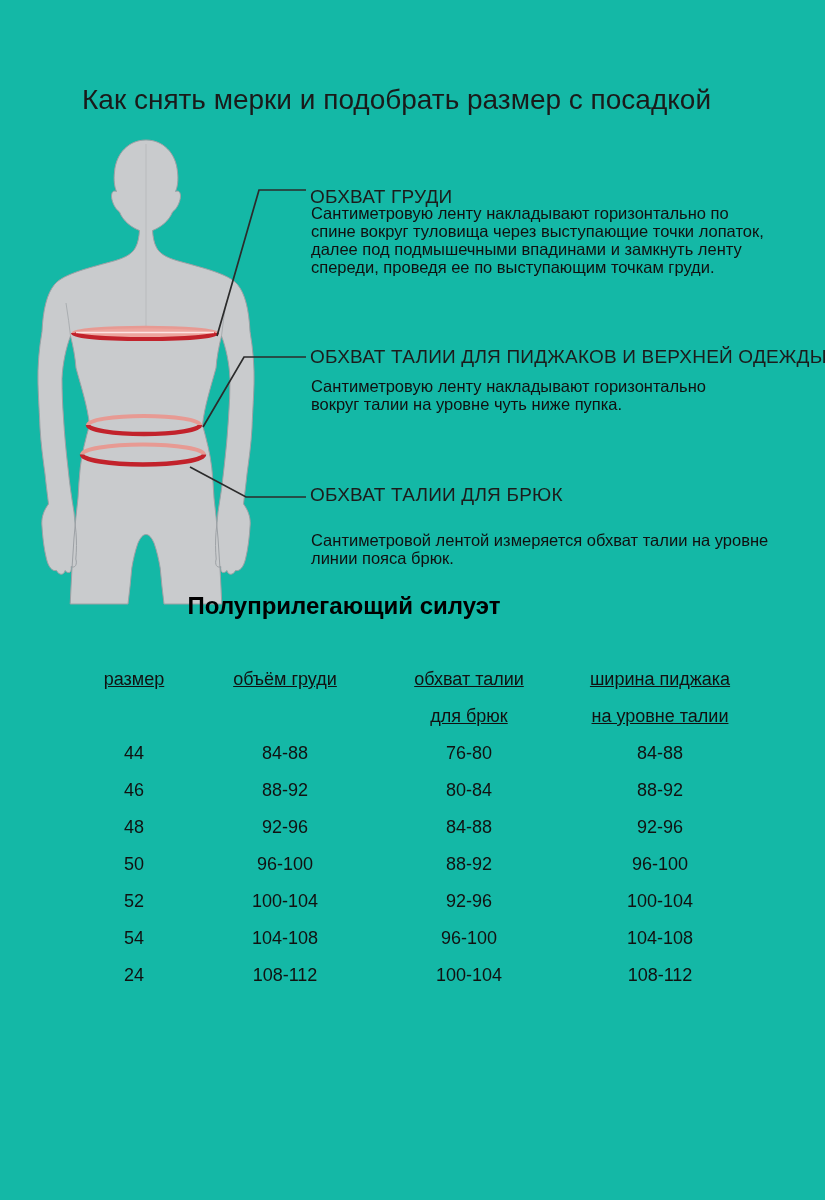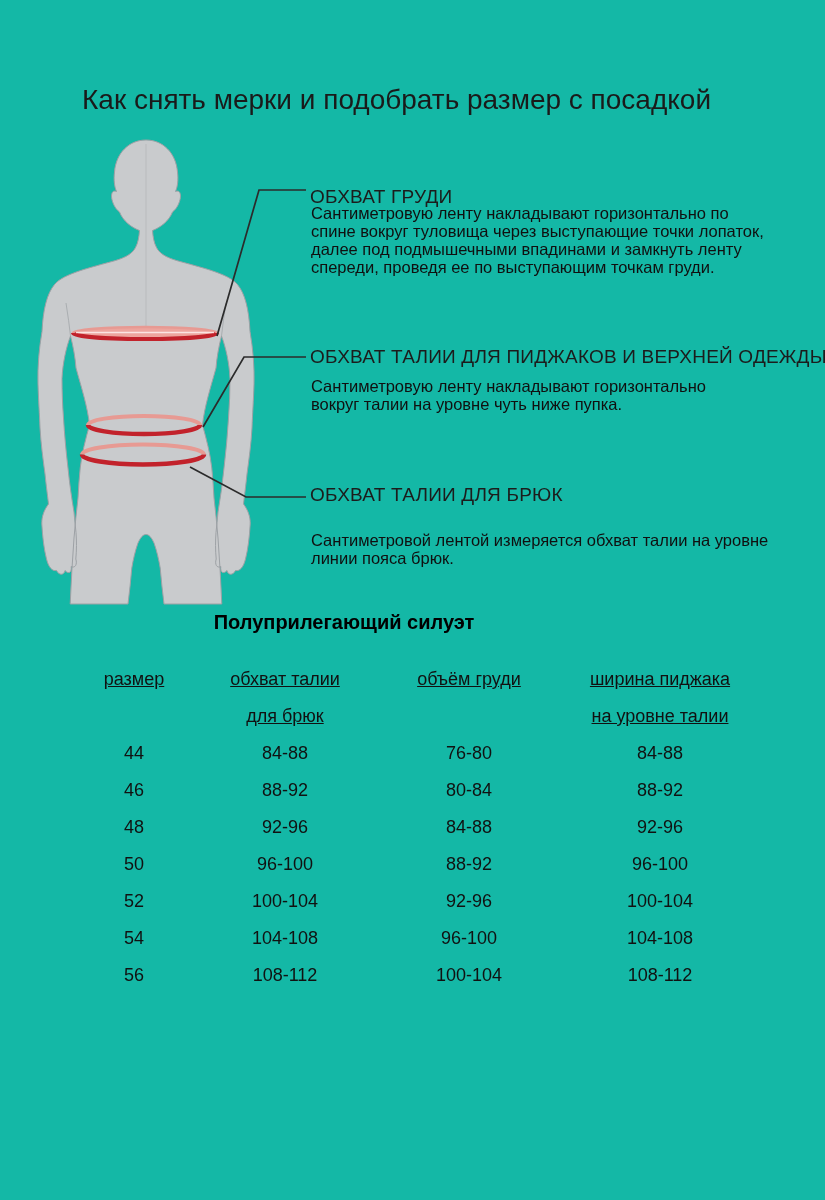--- a/index.html
+++ b/index.html
@@ -17,22 +17,22 @@
     white-space:nowrap;letter-spacing:.2px;
   }
   .m-desc{
     position:absolute;left:311px;font-size:16.5px;line-height:18px;color:#101010;
     white-space:pre-line;width:470px;
   }
   .h1{top:186px}.d1{top:204px}
   .h2{top:346px}.d2{top:377px}
   .h3{top:484px}.d3{top:531px}
   .section-title{
-    position:absolute;top:611px;left:0;width:688px;text-align:center;
-    font-size:20px;font-weight:700;color:#000;
+    position:absolute;top:592px;left:0;width:688px;text-align:center;
+    font-size:24px;font-weight:700;color:#000;
   }
   .size-table{
     position:absolute;left:59px;top:661px;
     display:grid;grid-template-columns:150px 152px 216px 166px;
     font-size:18px;text-align:center;color:#111;
   }
   .size-table .hcell{line-height:37px;height:74px;white-space:pre-line;text-decoration:underline;}
   .size-table .cell{line-height:37px;height:37px;}
 </style>
 </head>
@@ -156,23 +156,23 @@
 вокруг талии на уровне чуть ниже пупка.</div>
 
   <div class="m-heading h3">ОБХВАТ ТАЛИИ ДЛЯ БРЮК</div>
   <div class="m-desc d3">Сантиметровой лентой измеряется обхват талии на уровне
 линии пояса брюк.</div>
 
   <div class="section-title">Полуприлегающий силуэт</div>
 
   <div class="size-table">
     <div class="hcell">размер</div>
+    <div class="hcell">объём груди</div>
     <div class="hcell">обхват талии
 для брюк</div>
-    <div class="hcell">объём груди</div>
     <div class="hcell">ширина пиджака
 на уровне талии</div>
 
     <div class="cell">44</div>
     <div class="cell">84-88</div>
     <div class="cell">76-80</div>
     <div class="cell">84-88</div>
 
     <div class="cell">46</div>
     <div class="cell">88-92</div>
@@ -192,19 +192,19 @@
     <div class="cell">52</div>
     <div class="cell">100-104</div>
     <div class="cell">92-96</div>
     <div class="cell">100-104</div>
 
     <div class="cell">54</div>
     <div class="cell">104-108</div>
     <div class="cell">96-100</div>
     <div class="cell">104-108</div>
 
-    <div class="cell">56</div>
+    <div class="cell">24</div>
     <div class="cell">108-112</div>
     <div class="cell">100-104</div>
     <div class="cell">108-112</div>
   </div>
 
 </div>
 
 </body></html>

